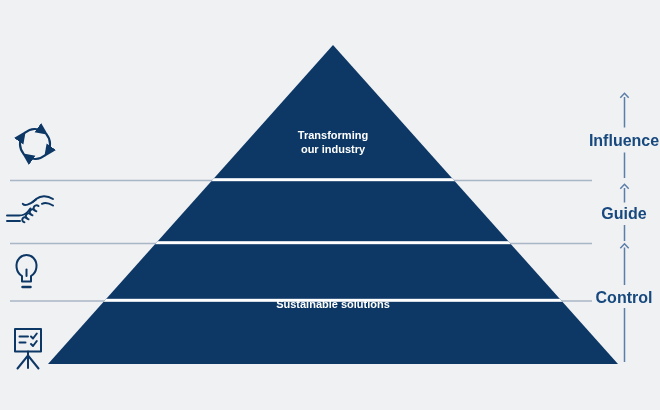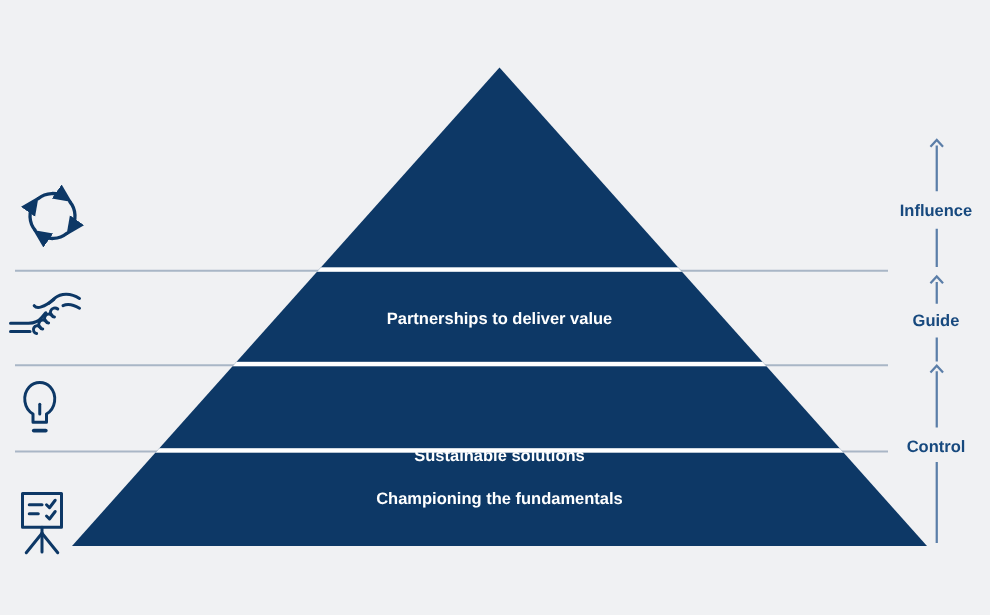--- a/index.html
+++ b/index.html
@@ -22,21 +22,21 @@
     text-align:center;
     white-space:nowrap;
   }
   .lvl-text span { display:block; }
   .axis-label {
     position:absolute;
     left:624px;
     transform:translateX(-50%);
     color:#17497e;
     font-weight:bold;
-    font-size:11px;
+    font-size:16px;
     line-height:14px;
     white-space:nowrap;
   }
   .icon-stroke { fill:none; stroke:#0d3866; stroke-width:2; stroke-linecap:round; stroke-linejoin:round; }
   .arrow-stroke { fill:none; stroke:#5b7ea8; stroke-width:1.5; stroke-linecap:butt; }
   .divider { stroke:#a9b6c6; stroke-width:1.3; }
   .gap-line { fill:#ffffff; }
 </style>
 </head>
 <body>
@@ -117,21 +117,23 @@
         <path d="M 19.5,342.5 L 25.5,342.5"></path>
         <path d="M 31,336.5 L 33,338.5 L 36.8,333.5"></path>
         <path d="M 31,344 L 33,346 L 36.8,341"></path>
         <path d="M 28,351.5 L 28,368"></path>
         <path d="M 28,355.5 L 17.5,368.5"></path>
         <path d="M 28,355.5 L 38.5,368.5"></path>
       </g>
     </g>
   </svg>
 
-  <div class="lvl-text" style="top: 205.5px; color: rgb(255, 255, 255);">Partnerships to deliver value</div>
+  <div class="lvl-text" style="top: 127.5px; color: rgb(255, 255, 255);">
+    <span>Transforming</span>
+    <span>our industry</span>
+  </div>
   <div class="lvl-text" style="top: 264.5px; color: rgb(255, 255, 255); margin-top: 32px;">Sustainable solutions</div>
-  <div class="lvl-text" style="top: 325.5px; color: rgb(255, 255, 255);">Championing the fundamentals</div>
 
   <div class="axis-label" style="top: 134px; color: rgb(23, 73, 126);">Influence</div>
   <div class="axis-label" style="top: 207px; color: rgb(23, 73, 126); text-align: right;">Guide</div>
   <div class="axis-label" style="top: 291px; color: rgb(23, 73, 126);">Control</div>
 
 </div>
 
 </body></html>

